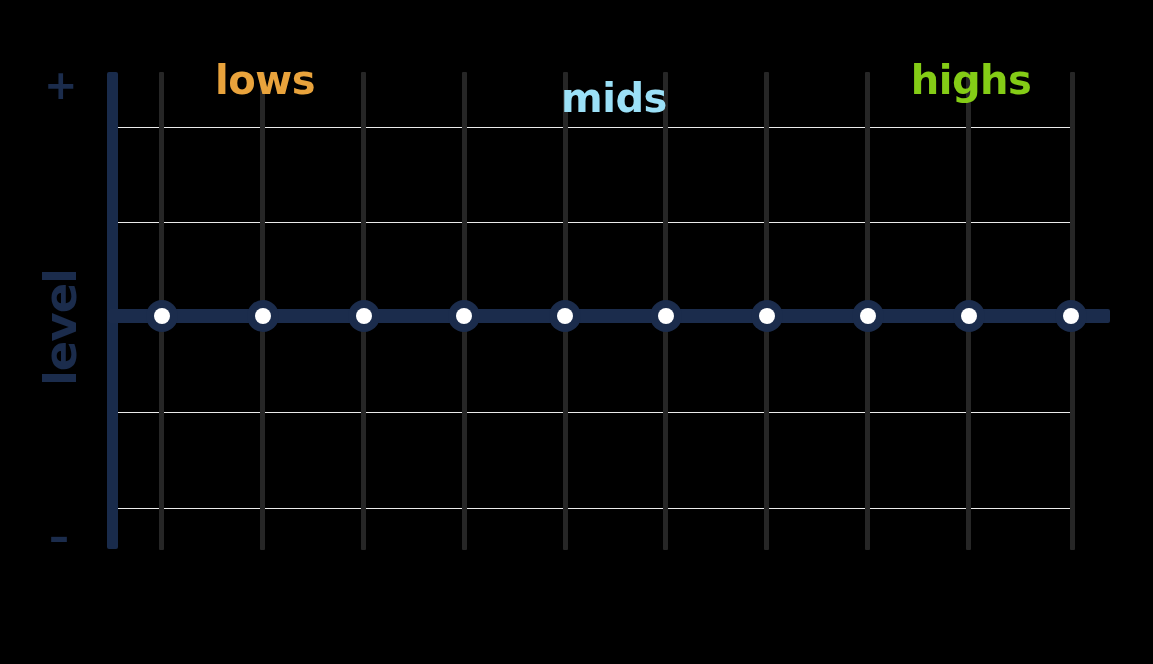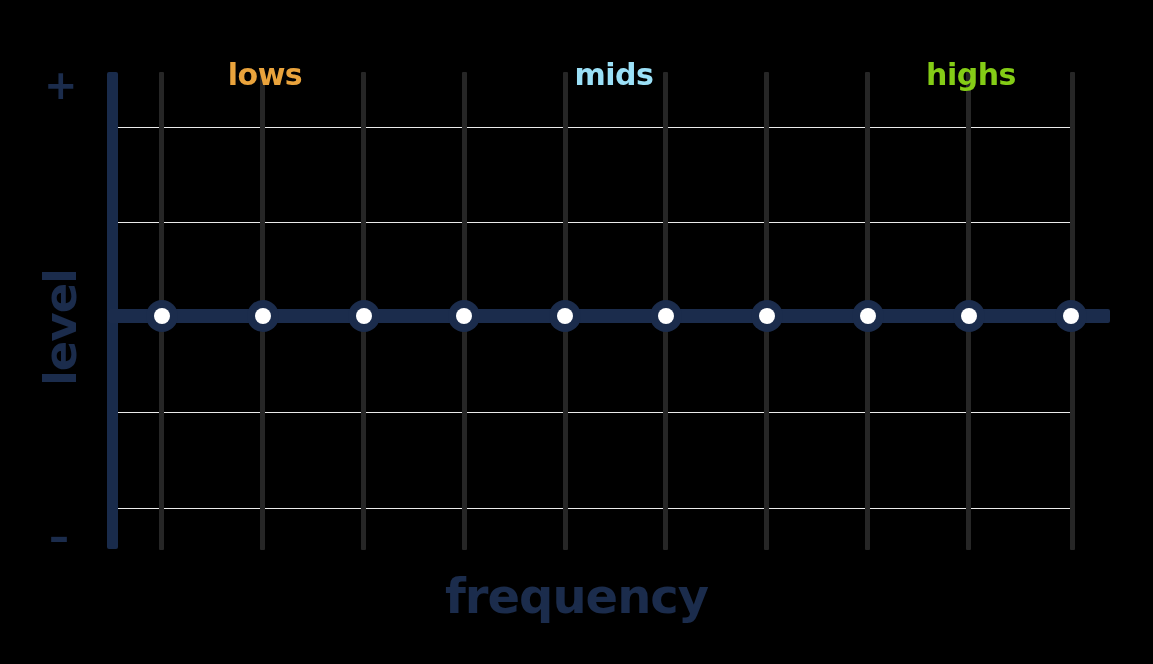--- a/index.html
+++ b/index.html
@@ -115,21 +115,21 @@
     font-weight: 700;
     letter-spacing: -1px;
     line-height: 1;
     user-select: none;
   }
 
   
   .band-label {
     position: absolute;
     top: 60px;
-    font-size: 30px;
+    font-size: 40px;
     font-weight: 800;
     letter-spacing: -0.5px;
     line-height: 1;
     text-align: center;
     user-select: none;
     transform: translateX(-50%);
   }
 
   
   #eq-curve {
@@ -192,25 +192,24 @@
   </div>
 
   <div id="y-axis-bar"></div>
 
   <div id="y-plus">+</div>
 
   <div id="y-minus">–</div>
 
   <div id="y-axis-label">level</div>
 
-  <div id="x-axis-label">frequency</div>
 
   <div id="band-label-layer">
       <div class="band-label" style="left: 265px; color: rgb(233, 163, 60);">lows</div>
-      <div class="band-label" style="left: 614px; color: rgb(155, 224, 247);">mids</div>
+      <div class="band-label" style="left: 614px; color: rgb(155, 224, 247); margin-top: 18px;">mids</div>
       <div class="band-label" style="left: 971px; color: #84cc16;">highs</div>
     </div>
 
   <div id="eq-curve" style="left: 108px; width: 1002px; top: 309px;"></div>
 
   <div id="node-layer">
       <div class="eq-node" style="left: 162px; top: 316px;"></div>
       <div class="eq-node" style="left: 263px; top: 316px;"></div>
       <div class="eq-node" style="left: 364px; top: 316px;"></div>
       <div class="eq-node" style="left: 464px; top: 316px;"></div>

